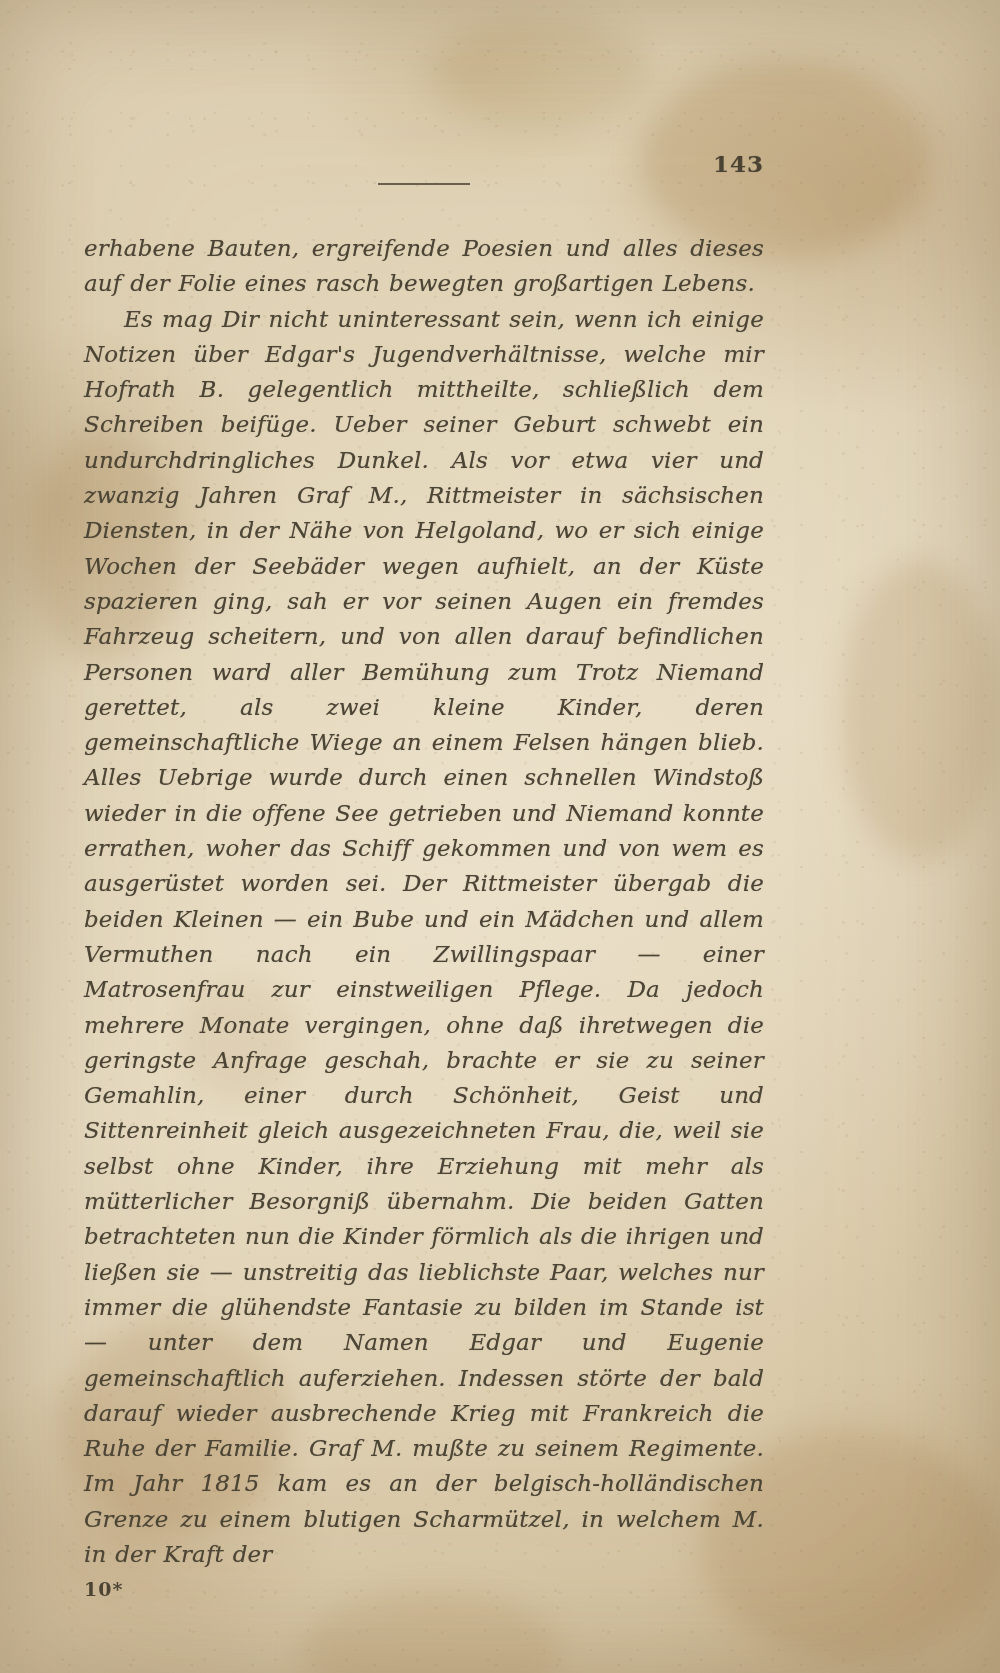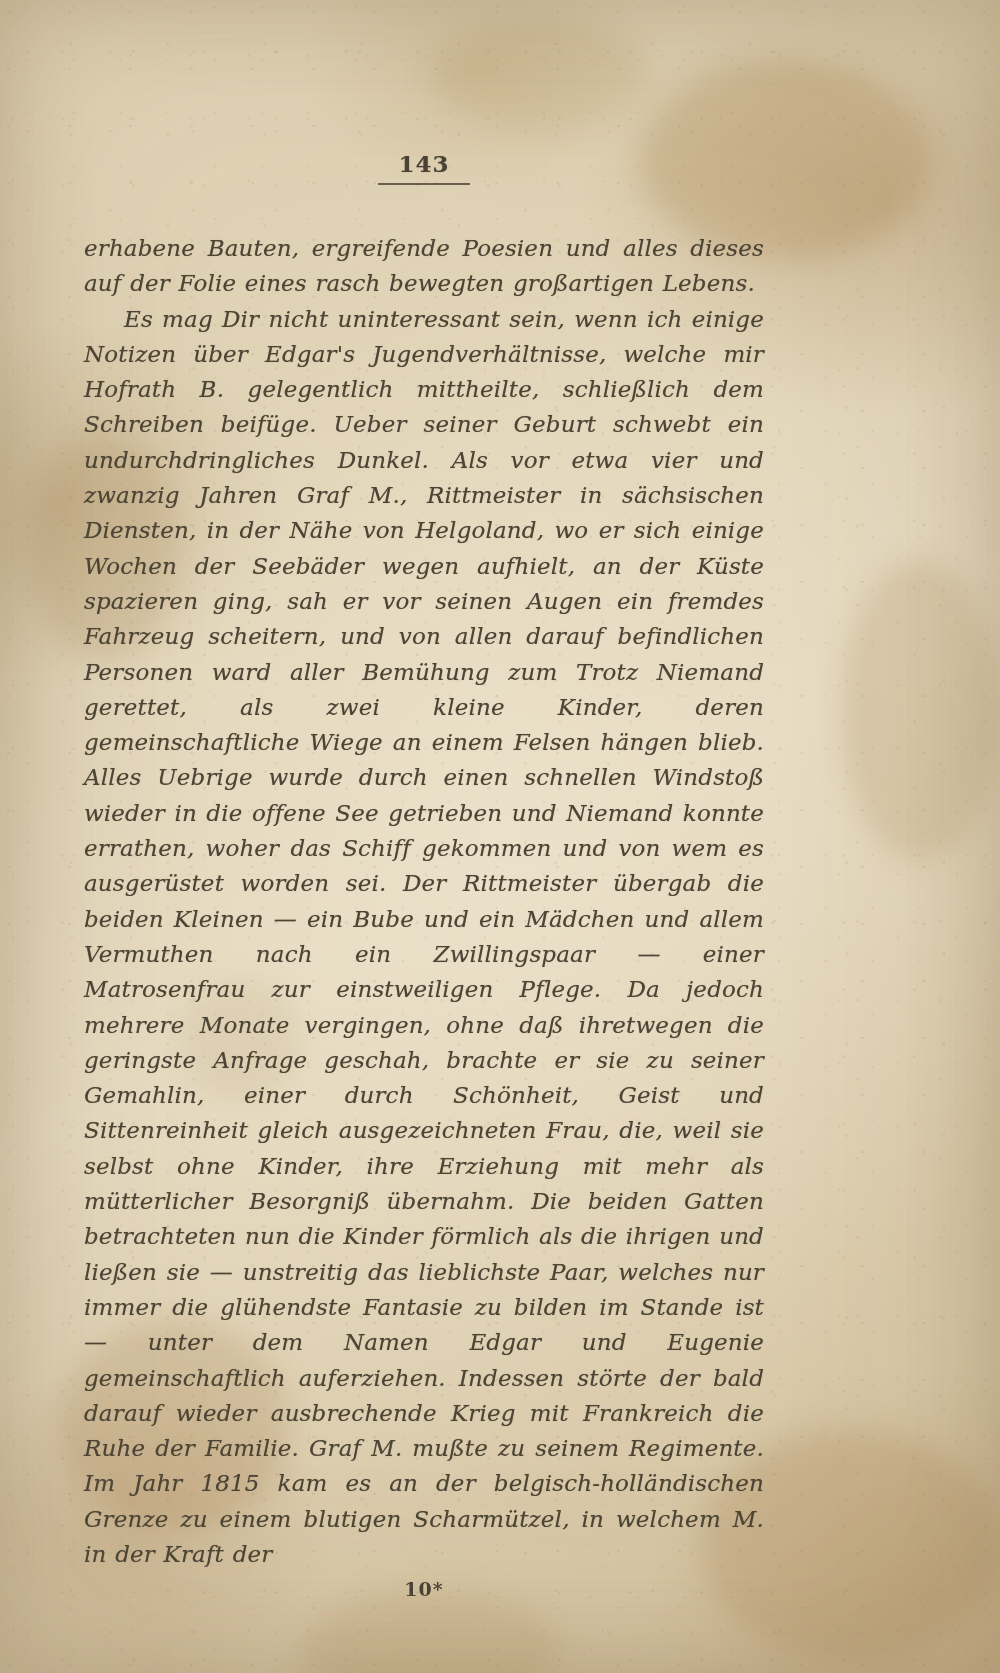--- a/index.html
+++ b/index.html
@@ -62,21 +62,21 @@
 
   
   .content {
     position: absolute;
     left: 84px;
     top: 150px;
     width: 680px;
   }
 
   .folio {
-    text-align: center;
+    text-align: right;
     font-family: "DejaVu Serif", serif;
     font-weight: bold;
     font-size: 23px;
     letter-spacing: 1px;
     color: #4a4335;
     margin: 0 0 6px 0;
     text-shadow: 0 0 1px rgba(60,55,40,0.35);
   }
   .rule {
     width: 92px;
@@ -96,21 +96,20 @@
     letter-spacing: 0.15px;
     word-spacing: 1.2px;
     text-shadow: 0 0 0.8px rgba(70,62,45,0.45);
     font-style: italic;
   }
   .body-text p { margin: 0; }
   .body-text p.indent { text-indent: 40px; }
 
   .catchword {
     margin-top: 6px;
-    text-align: center;
     font-family: "DejaVu Serif", serif;
     font-weight: bold;
     font-size: 19px;
     color: #4a4335;
     letter-spacing: 1px;
   }
 
   
   .vignette {
     position: absolute;

